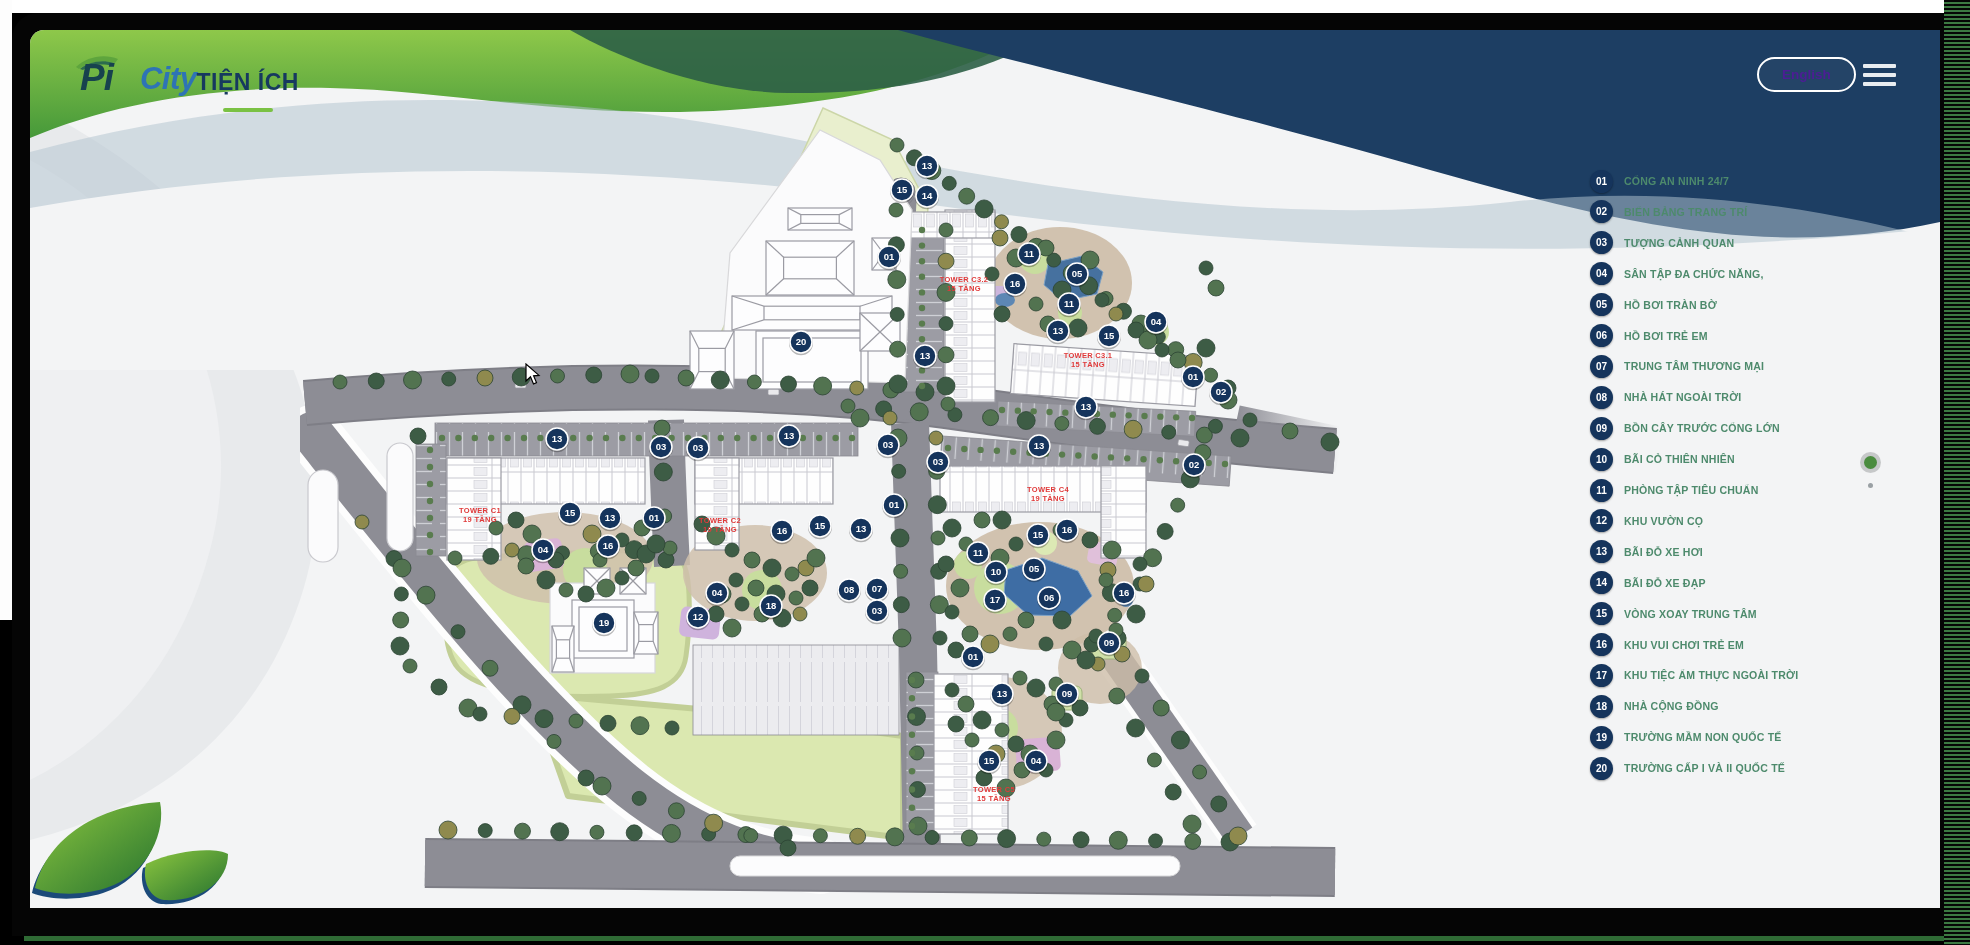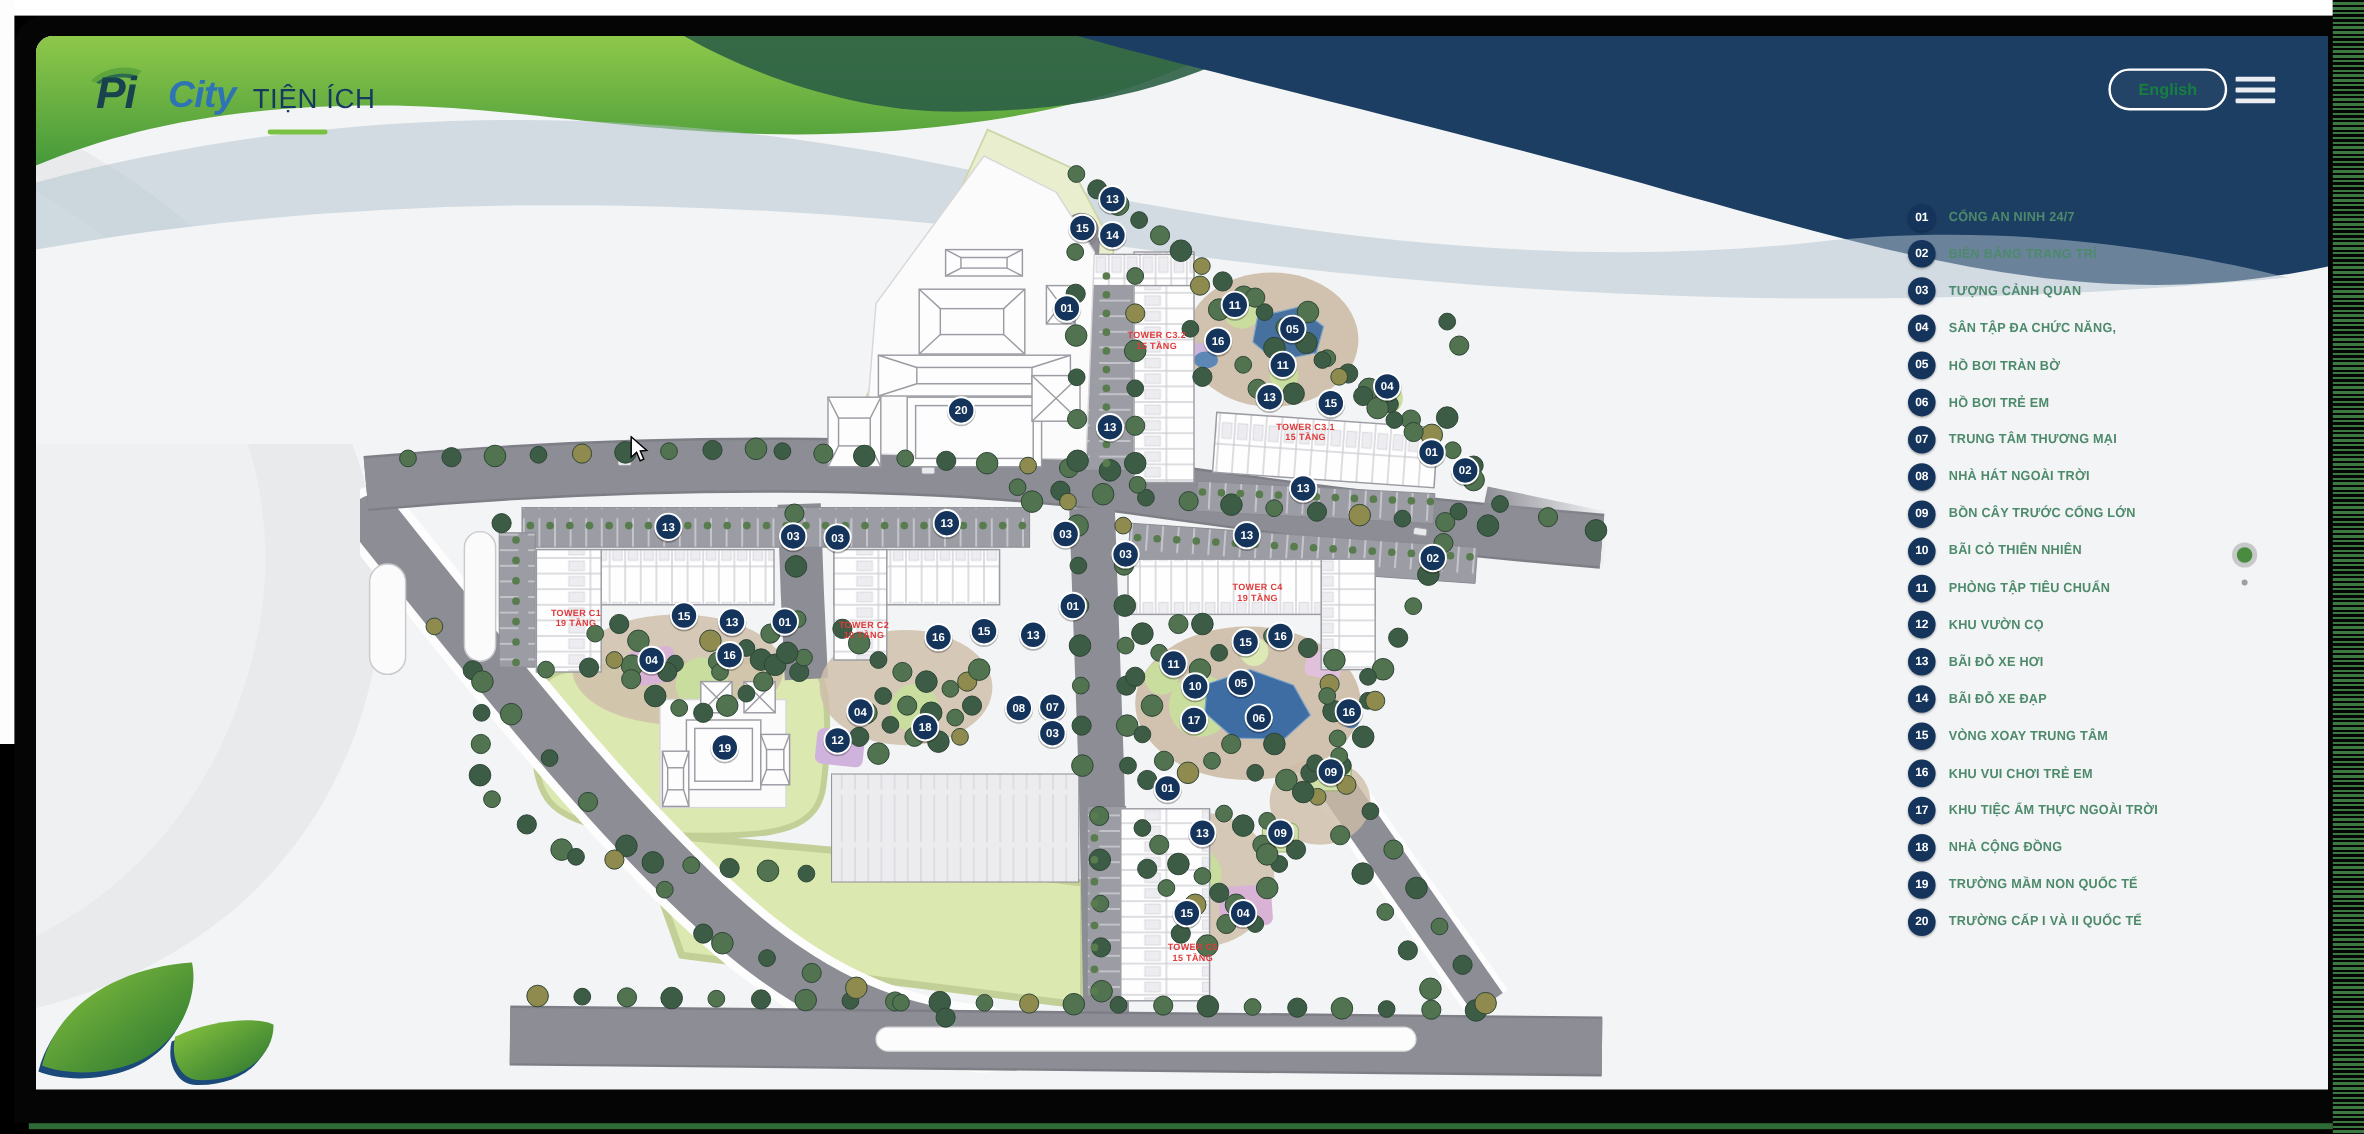--- a/index.html
+++ b/index.html
@@ -10,25 +10,25 @@
     background:repeating-linear-gradient(180deg,#060606 0 2px,#3c7a42 2px 4px);}
   .bottom-accent{position:absolute;left:24px;right:26px;top:936px;height:5px;}
   .screen{position:absolute;left:30px;top:30px;width:1910px;height:878px;background:#f3f4f5;
     border-radius:14px 0 0 0;overflow:hidden;}
   .frame{position:absolute;left:12px;top:13px;width:1932px;height:923px;background:#050505;border-radius:26px 0 0 0;}
   
   .hdr-svg{position:absolute;left:0;top:0;width:1910px;height:340px;pointer-events:none;}
   .logo{position:absolute;left:50px;top:22px;height:70px;display:flex;align-items:flex-start;justify-content:center;}
   .logo-pi{font-style:italic;font-weight:bold;font-size:37px;color:#17424e;letter-spacing:-1px;line-height:52px;}
   .logo-city{font-style:italic;font-weight:bold;font-size:31px;color:#2e74b5;letter-spacing:-.5px;line-height:54px;margin-left:27px;}
-  .logo-title{margin-left:14px;font-weight:normal;font-size:23px;color:#16395f;line-height:60px;letter-spacing:.5px;}
+  .logo-title{font-weight:bold;font-size:23px;color:#16395f;line-height:60px;letter-spacing:.5px;}
   .logo-underline{position:absolute;left:193px;top:78px;width:50px;height:4px;background:#7ac143;border-radius:2px;}
   .leaf-swoosh{position:absolute;left:44px;top:24px;width:46px;height:16px;}
   .lang-btn{position:absolute;left:1727px;top:27px;width:99px;height:35px;border:2px solid #fff;border-radius:18px;
-    color:#15803d;font-weight:bold;font-size:13.5px;display:flex;align-items:center;justify-content:center;
+    color:#4c1d95;font-weight:bold;font-size:13.5px;display:flex;align-items:center;justify-content:center;
     background:rgba(255,255,255,.03);box-sizing:border-box;cursor:pointer;}
   .burger{position:absolute;left:1833px;top:34px;width:33px;height:22px;cursor:pointer;}
   .burger span{display:block;width:33px;height:3.6px;background:#e9edf1;border-radius:1px;margin-bottom:5.4px;}
   
   .legend{position:absolute;left:1560px;top:139px;width:345px;height:650px;}
   .leg-item{position:absolute;left:0;height:24px;display:flex;align-items:center;cursor:pointer;}
   .leg-badge{width:23px;height:23px;border-radius:50%;background:#15345c;color:#fff;font-size:10px;font-weight:bold;
     display:flex;align-items:center;justify-content:center;box-shadow:0 1px 2px rgba(0,0,0,.35);flex:0 0 23px;}
   .leg-label{margin-left:11px;font-size:11px;font-weight:bold;color:#4d8a6c;letter-spacing:.2px;white-space:nowrap;
     transform:scaleX(.96);transform-origin:left;}

